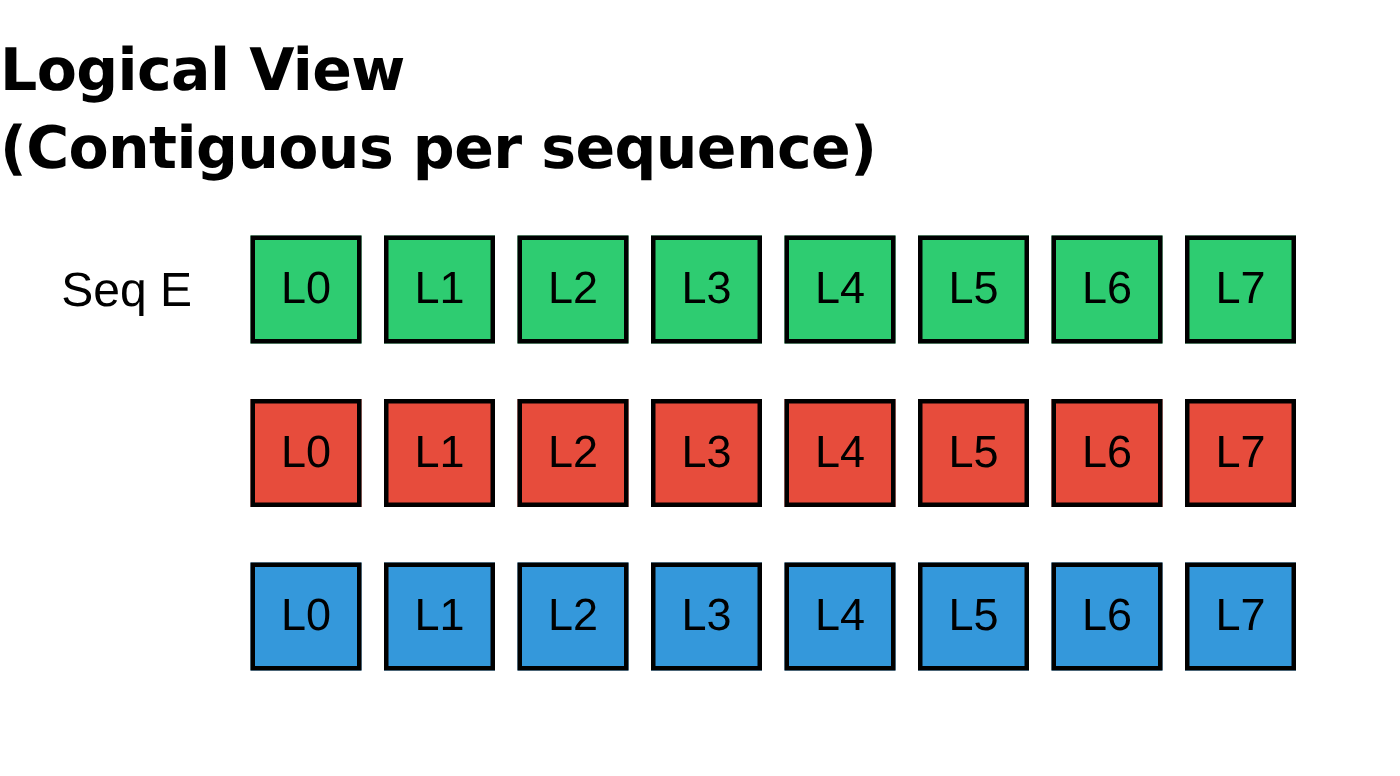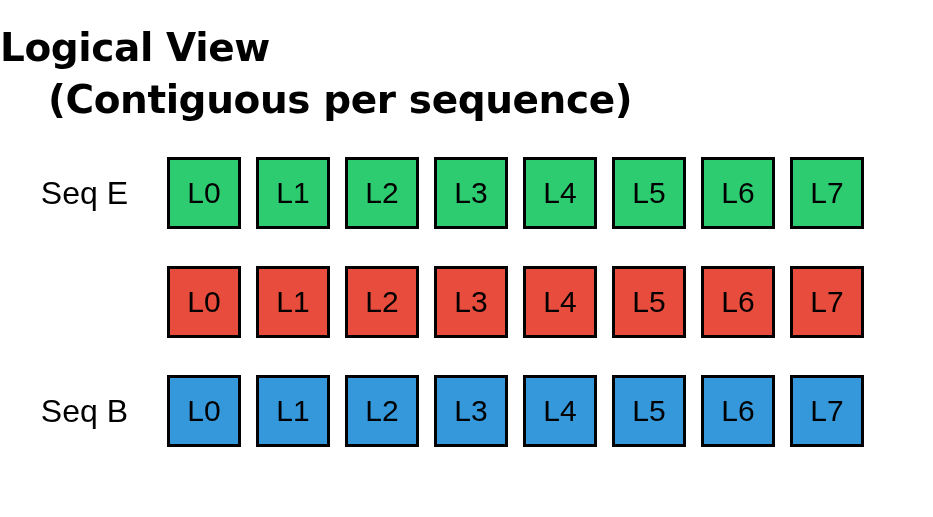--- a/index.html
+++ b/index.html
@@ -37,21 +37,20 @@
     font-family: "DejaVu Sans", sans-serif;
     font-weight: bold;
     font-size: 39px;
     line-height: 52px;
     letter-spacing: -0.4px;
     color: #000000;
     white-space: nowrap;
   }
   .title-line.sub {
     font-size: 39px;
-    padding-left: 48px;
   }
 
   
   .rows {
     position: absolute;
     left: 0;
     top: 157px;
     width: 933px;
   }
   .seq-row {
@@ -140,21 +139,20 @@
         <div class="cell" style="background-color: rgb(231, 76, 60); border-color: rgb(0, 0, 0); color: rgb(0, 0, 0);">L2</div>
         <div class="cell" style="background-color: rgb(231, 76, 60); border-color: rgb(0, 0, 0); color: rgb(0, 0, 0);">L3</div>
         <div class="cell" style="background-color: rgb(231, 76, 60); border-color: rgb(0, 0, 0); color: rgb(0, 0, 0);">L4</div>
         <div class="cell" style="background-color: rgb(231, 76, 60); border-color: rgb(0, 0, 0); color: rgb(0, 0, 0);">L5</div>
         <div class="cell" style="background-color: rgb(231, 76, 60); border-color: rgb(0, 0, 0); color: rgb(0, 0, 0);">L6</div>
         <div class="cell" style="background-color: rgb(231, 76, 60); border-color: rgb(0, 0, 0); color: rgb(0, 0, 0);">L7</div>
       </div>
     </div>
 
     <div class="seq-row">
-      <div class="row-label">Seq B</div>
       <div class="cells">
         <div class="cell" style="background-color: rgb(52, 152, 219); border-color: rgb(0, 0, 0); color: rgb(0, 0, 0);">L0</div>
         <div class="cell" style="background-color: rgb(52, 152, 219); border-color: rgb(0, 0, 0); color: rgb(0, 0, 0);">L1</div>
         <div class="cell" style="background-color: rgb(52, 152, 219); border-color: rgb(0, 0, 0); color: rgb(0, 0, 0);">L2</div>
         <div class="cell" style="background-color: rgb(52, 152, 219); border-color: rgb(0, 0, 0); color: rgb(0, 0, 0);">L3</div>
         <div class="cell" style="background-color: rgb(52, 152, 219); border-color: rgb(0, 0, 0); color: rgb(0, 0, 0);">L4</div>
         <div class="cell" style="background-color: rgb(52, 152, 219); border-color: rgb(0, 0, 0); color: rgb(0, 0, 0);">L5</div>
         <div class="cell" style="background-color: rgb(52, 152, 219); border-color: rgb(0, 0, 0); color: rgb(0, 0, 0);">L6</div>
         <div class="cell" style="background-color: rgb(52, 152, 219); border-color: rgb(0, 0, 0); color: rgb(0, 0, 0);">L7</div>
       </div>

